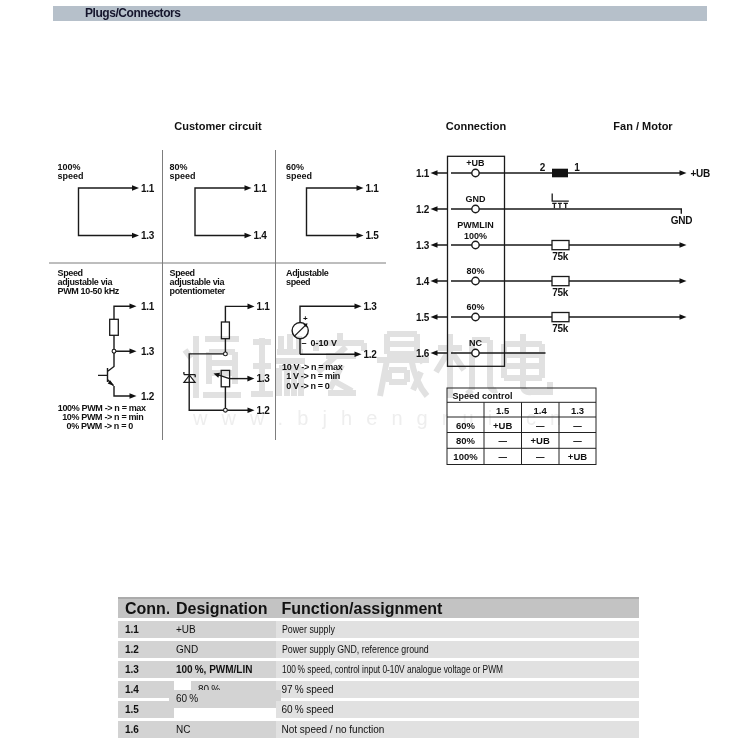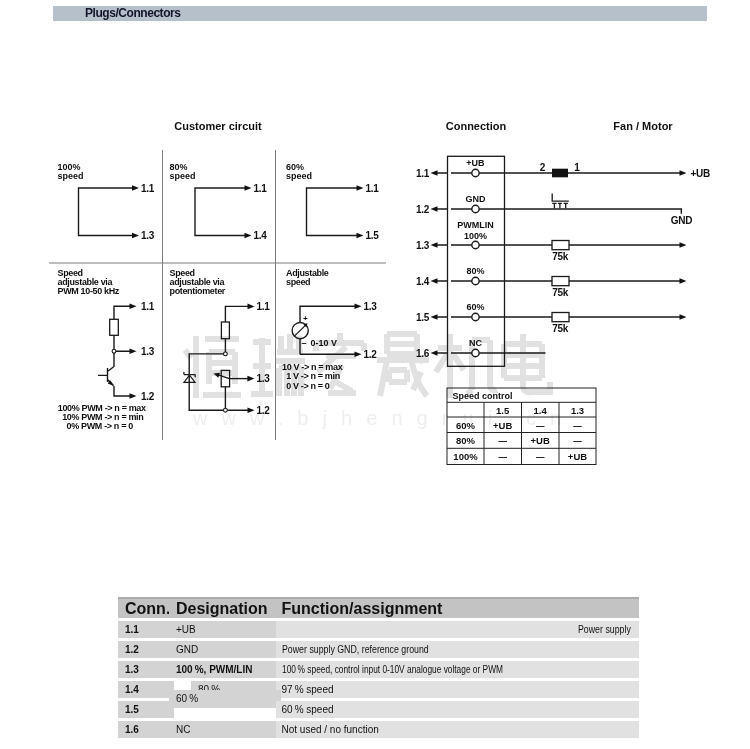--- a/index.html
+++ b/index.html
@@ -232,29 +232,29 @@
 <div id="bar">
     <span>Plugs/Connectors</span>
   </div>
 
 <div class="tbl">
 <div class="cell hd" style="left:118px;top:597px;width:48.5px;height:19px;padding-left:7px;">Conn.</div>
 <div class="cell hd" style="left:169px;top:597px;width:104.5px;height:19px;padding-left:7px;">Designation</div>
 <div class="cell hd" style="left:276px;top:597px;width:357px;height:19px;padding-left:5.5px;">Function/assignment</div>
 <div class="cell g1" style="left:118px;top:620.5px;width:48.5px;height:17.5px;padding-left:7px;font-weight:bold;">1.1</div>
 <div class="cell g1" style="left:169px;top:620.5px;width:104.5px;height:17.5px;padding-left:7px;">+UB</div>
-<div class="cell g2 f" style="left:276px;top:620.5px;width:357px;height:17.5px;padding-left:5.5px;text-align:right;"><span style="display:inline-block;transform:scaleX(0.88);transform-origin:0 0;white-space:nowrap;">Power supply</span></div>
+<div class="cell g2 f" style="left:276px;top:620.5px;width:357px;height:17.5px;padding-left:5.5px;"><span style="display:inline-block;transform:scaleX(0.88);transform-origin:0 0;white-space:nowrap;">Power supply</span></div>
 <div class="cell g1" style="left:118px;top:640.5px;width:48.5px;height:17.5px;padding-left:7px;font-weight:bold;">1.2</div>
 <div class="cell g1" style="left:169px;top:640.5px;width:104.5px;height:17.5px;padding-left:7px;">GND</div>
 <div class="cell g2 f" style="left:276px;top:640.5px;width:357px;height:17.5px;padding-left:5.5px;"><span style="display:inline-block;transform:scaleX(0.88);transform-origin:0 0;white-space:nowrap;">Power supply GND, reference ground</span></div>
 <div class="cell g1" style="left:118px;top:660.5px;width:48.5px;height:17.5px;padding-left:7px;font-weight:bold;">1.3</div>
 <div class="cell g1" style="left:169px;top:660.5px;width:104.5px;height:17.5px;padding-left:7px;font-weight:bold;">100 %, PWM/LIN</div>
 <div class="cell g2 f" style="left:276px;top:660.5px;width:357px;height:17.5px;padding-left:5.5px;"><span style="display:inline-block;transform:scaleX(0.834);transform-origin:0 0;white-space:nowrap;">100 % speed, control input 0-10V analogue voltage or PWM</span></div>
 <div class="cell g1" style="left:118px;top:680.5px;width:48.5px;height:17.5px;padding-left:7px;font-weight:bold;">1.4</div>
 <div class="cell g1" style="left:169px;top:680.5px;width:104.5px;height:17.5px;padding-left:7px;margin-left:22px;">80 %</div>
 <div class="cell g2 f" style="left:276px;top:680.5px;width:357px;height:17.5px;padding-left:5.5px;">97 % speed</div>
 <div class="cell g1" style="left:118px;top:700.5px;width:48.5px;height:17.5px;padding-left:7px;font-weight:bold;">1.5</div>
 <div class="cell g1" style="left:169px;top:690px;width:104.5px;height:17.5px;padding-left:7px;">60 %</div>
 <div class="cell g2 f" style="left:276px;top:700.5px;width:357px;height:17.5px;padding-left:5.5px;">60 % speed</div>
 <div class="cell g1" style="left:118px;top:720.5px;width:48.5px;height:17.5px;padding-left:7px;font-weight:bold;">1.6</div>
 <div class="cell g1" style="left:169px;top:720.5px;width:104.5px;height:17.5px;padding-left:7px;">NC</div>
-<div class="cell g2 f" style="left:276px;top:720.5px;width:357px;height:17.5px;padding-left:5.5px;">Not used / no function</div>
+<div class="cell g2 f" style="left:276px;top:720.5px;width:357px;height:17.5px;padding-left:5.5px;">Not speed / no function</div>
 </div>
 
 </body></html>

